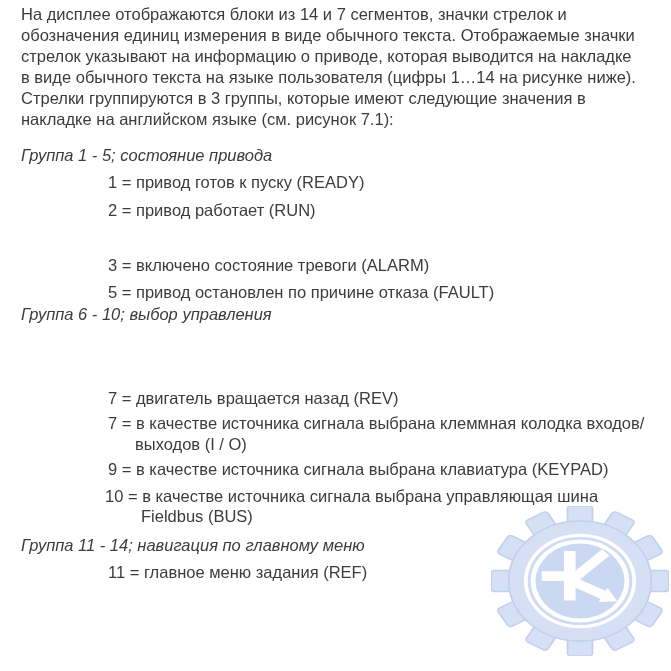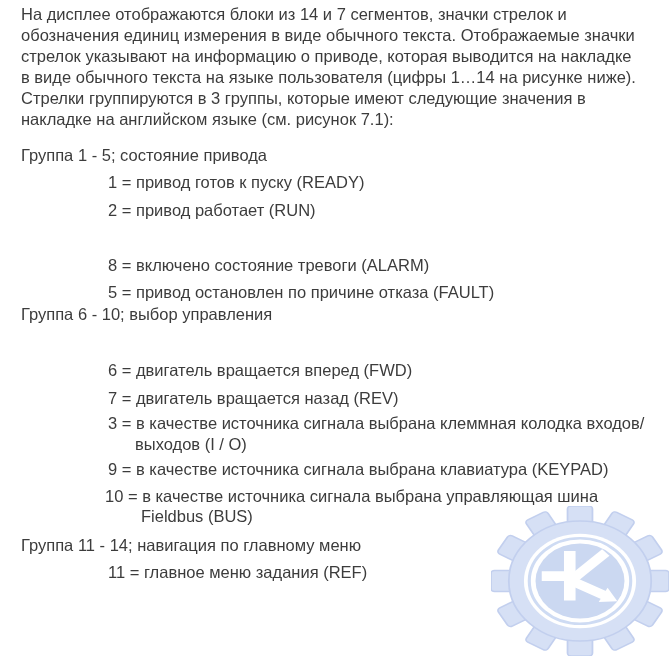--- a/index.html
+++ b/index.html
@@ -16,21 +16,21 @@
     width: 671px; height: 671px;
   }
   .line {
     position: absolute;
     left: 13px;
     white-space: nowrap;
     font-size: 16.5px;
     line-height: 21px;
     color: #3c3c3c;
   }
-  .heading { }
+  .heading { font-style: italic; }
   .wm {
     position: absolute;
     left: 483px; top: 506px;
     width: 178px; height: 150px;
   }
 </style>
 </head>
 <body>
 
 <div class="page">
@@ -38,27 +38,26 @@
   <div class="line" style="top:4px">На дисплее отображаются блоки из 14 и 7 сегментов, значки стрелок и</div>
   <div class="line" style="top:25px">обозначения единиц измерения в виде обычного текста. Отображаемые значки</div>
   <div class="line" style="top:46px">стрелок указывают на информацию о приводе, которая выводится на накладке</div>
   <div class="line" style="top:67px">в виде обычного текста на языке пользователя (цифры 1…14 на рисунке ниже).</div>
   <div class="line" style="top:88px">Стрелки группируются в 3 группы, которые имеют следующие значения в</div>
   <div class="line" style="top:109px">накладке на английском языке (см. рисунок 7.1):</div>
 
   <div class="line heading" style="top:145px">Группа 1 - 5; состояние привода</div>
   <div class="line" style="top:172px; left:100px">1 = привод готов к пуску (READY)</div>
   <div class="line" style="top:200px; left:100px">2 = привод работает (RUN)</div>
-  <div class="line" style="top:255px; left:100px">8 = включено состояние тревоги (ALARM)</div>
+  <div class="line" style="top:255px; left:100px">3 = включено состояние тревоги (ALARM)</div>
   <div class="line" style="top:282px; left:100px">5 = привод остановлен по причине отказа (FAULT)</div>
 
   <div class="line heading" style="top:304px">Группа 6 - 10; выбор управления</div>
-  <div class="line" style="top:360px; left:100px">6 = двигатель вращается вперед (FWD)</div>
   <div class="line" style="top:388px; left:100px">7 = двигатель вращается назад (REV)</div>
-  <div class="line" style="top:413px; left:100px">3 = в качестве источника сигнала выбрана клеммная колодка входов/</div>
+  <div class="line" style="top:413px; left:100px">7 = в качестве источника сигнала выбрана клеммная колодка входов/</div>
   <div class="line" style="top:434px; left:127px">выходов (I / O)</div>
   <div class="line" style="top:459px; left:100px">9 = в качестве источника сигнала выбрана клавиатура (KEYPAD)</div>
   <div class="line" style="top:486px; left:97px">10 = в качестве источника сигнала выбрана управляющая шина</div>
   <div class="line" style="top:506px; left:133px">Fieldbus (BUS)</div>
 
   <div class="line heading" style="top:535px">Группа 11 - 14; навигация по главному меню</div>
   <div class="line" style="top:562px; left:100px">11 = главное меню задания (REF)</div>
 
   <svg class="wm" viewBox="0 0 200 200" preserveAspectRatio="none">
     <g fill="#d6e0f5" stroke="#c2cfee" stroke-width="2">

